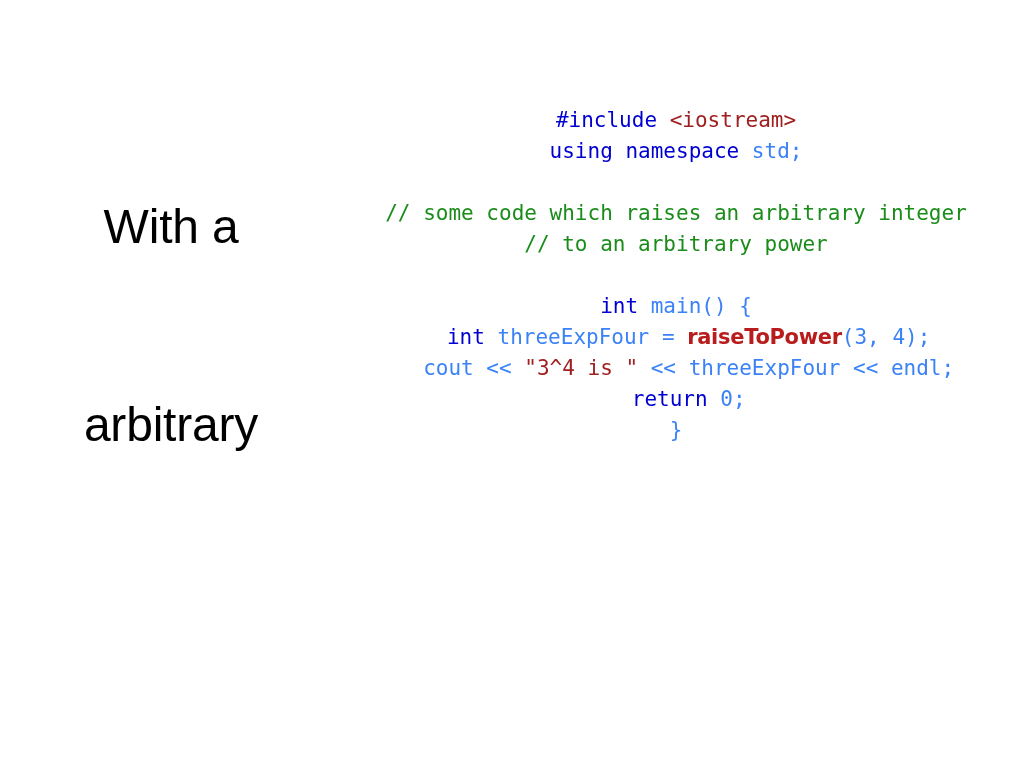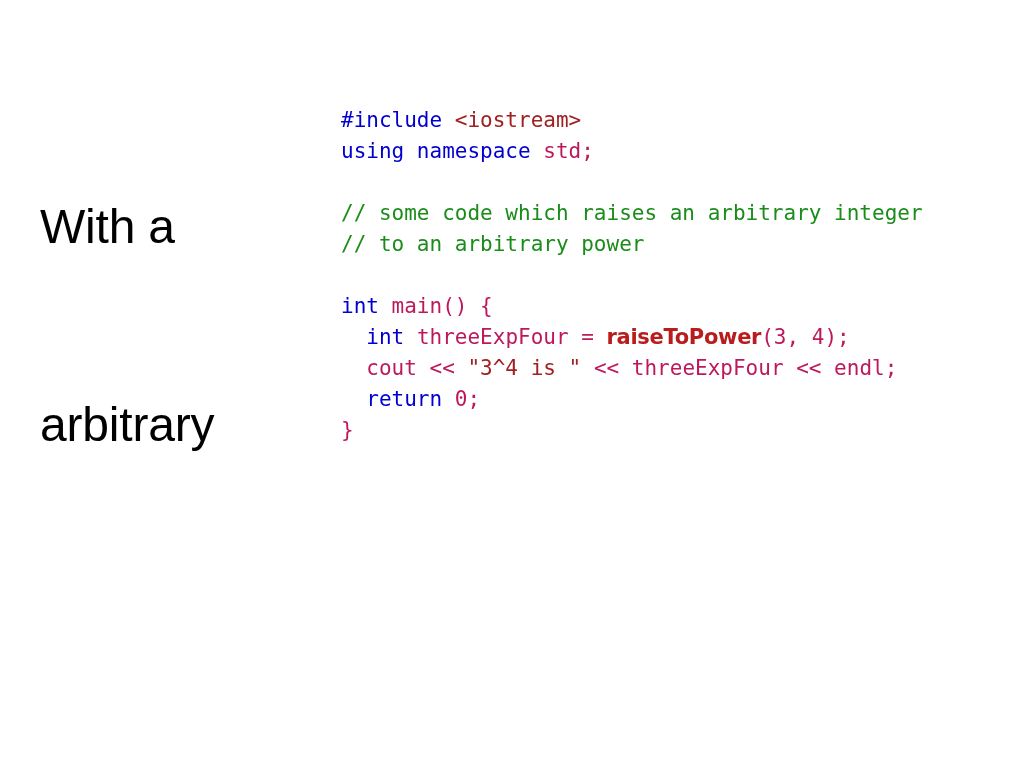--- a/index.html
+++ b/index.html
@@ -21,20 +21,21 @@
     inset: 0;
     background: #ffffff;
   }
 
   
   #title-block {
     position: absolute;
     left: 40px;
     top: 62px;
     width: 262px;
+    text-align: center;
     color: #000000;
     font-family: "Liberation Sans", sans-serif;
     font-size: 48px;
     line-height: 66px;
     font-weight: 400;
     letter-spacing: -0.2px;
     white-space: pre;
   }
   #title-block .tline { display: block; }
 
@@ -48,28 +49,29 @@
     font-size: 21px;
     line-height: 31px;
     color: #1a1a1a;
     white-space: pre;
     font-weight: 400;
   }
   #code-block .cline {
     display: block;
     height: 31px;
     white-space: pre;
+    text-align: center;
   }
 
   
   .tok-kw      { color: #0000d0; }
   .tok-header  { color: #a02020; }
   .tok-str     { color: #a02020; }
   .tok-comment { color: #1a8c1a; }
-  .tok-plain   { color: #be185d; }
+  .tok-plain   { color: #3b82f6; }
   .tok-fn {
     color: #b91c1c;
     font-family: "DejaVu Sans", "Liberation Sans", sans-serif;
     font-weight: bold;
     font-size: 21px;
     letter-spacing: -0.3px;
   }
 </style>
 </head>
 <body>

